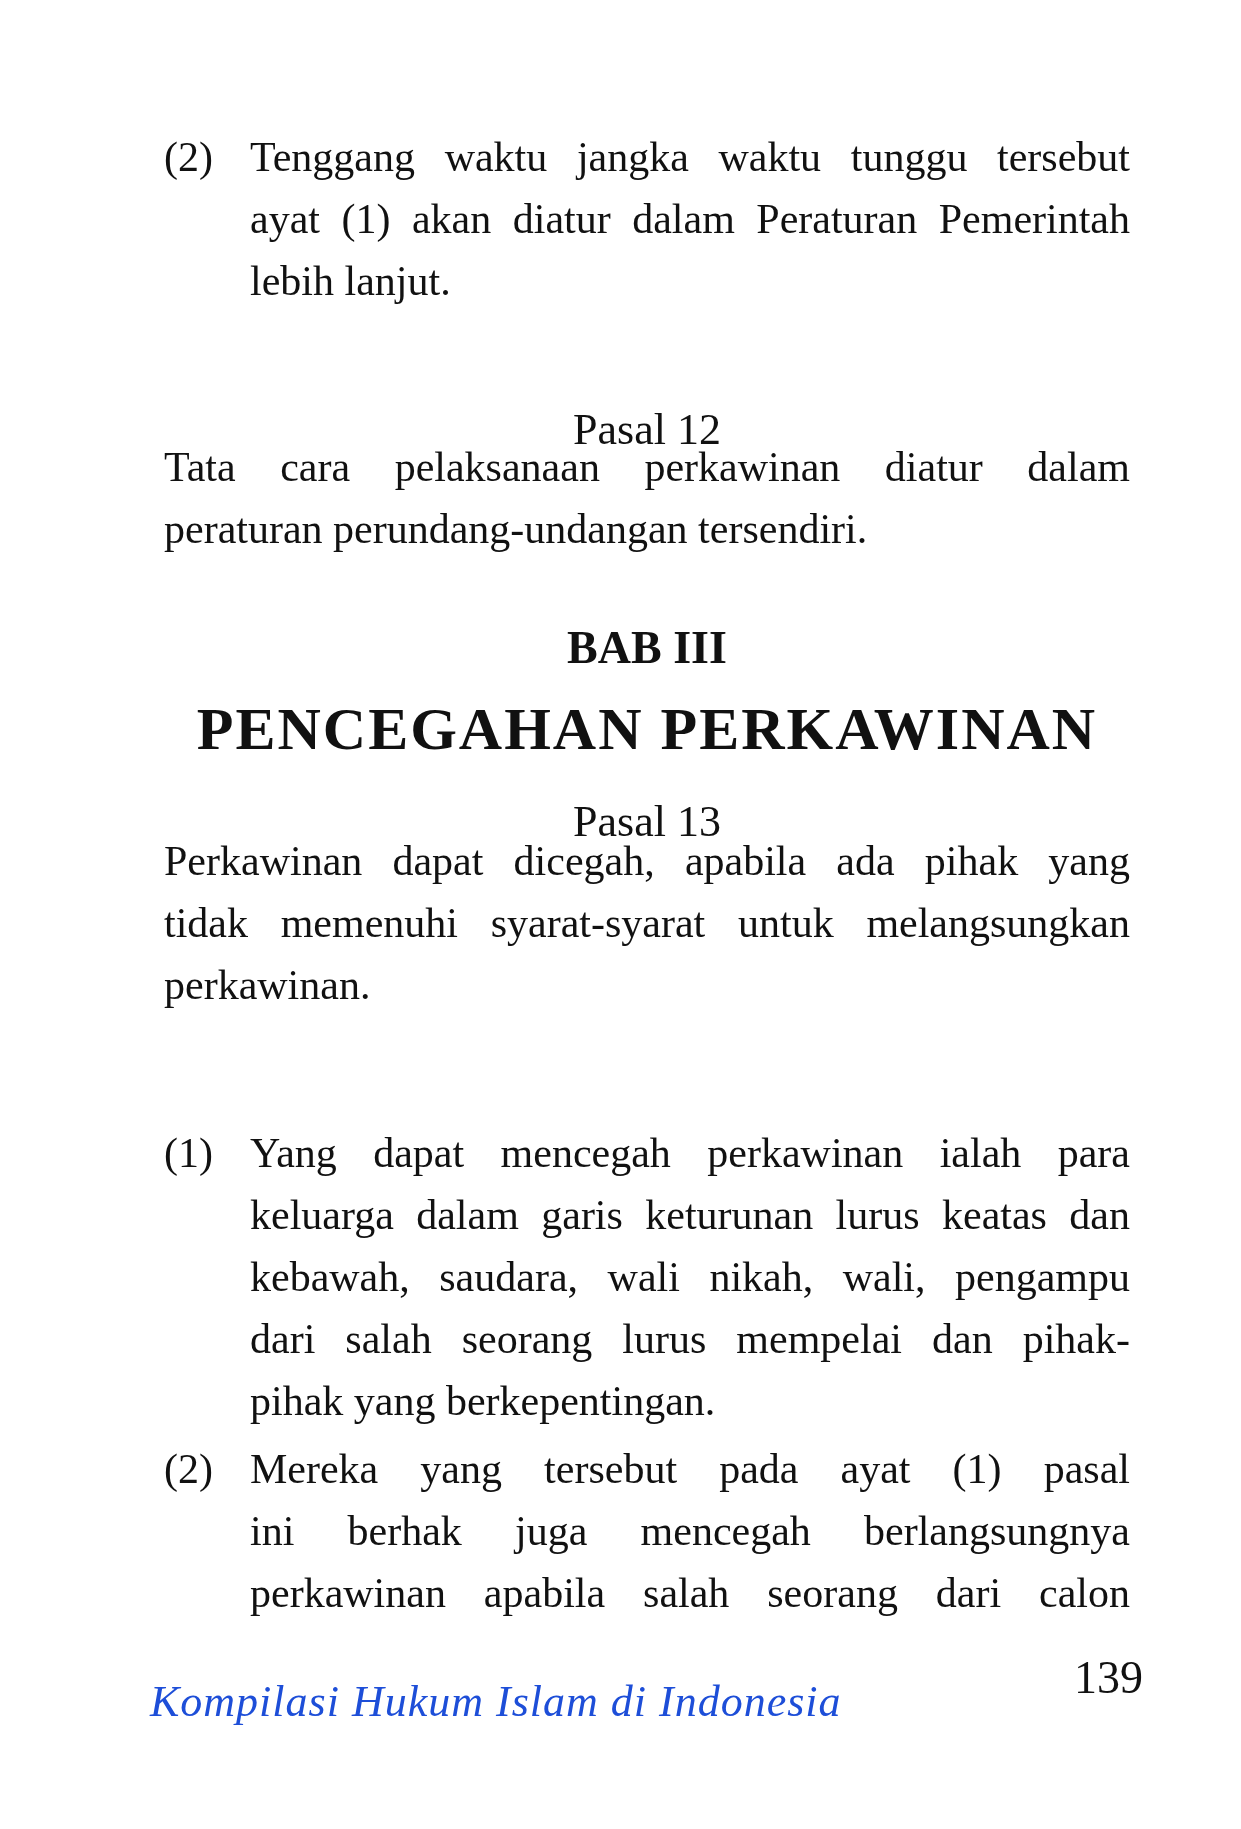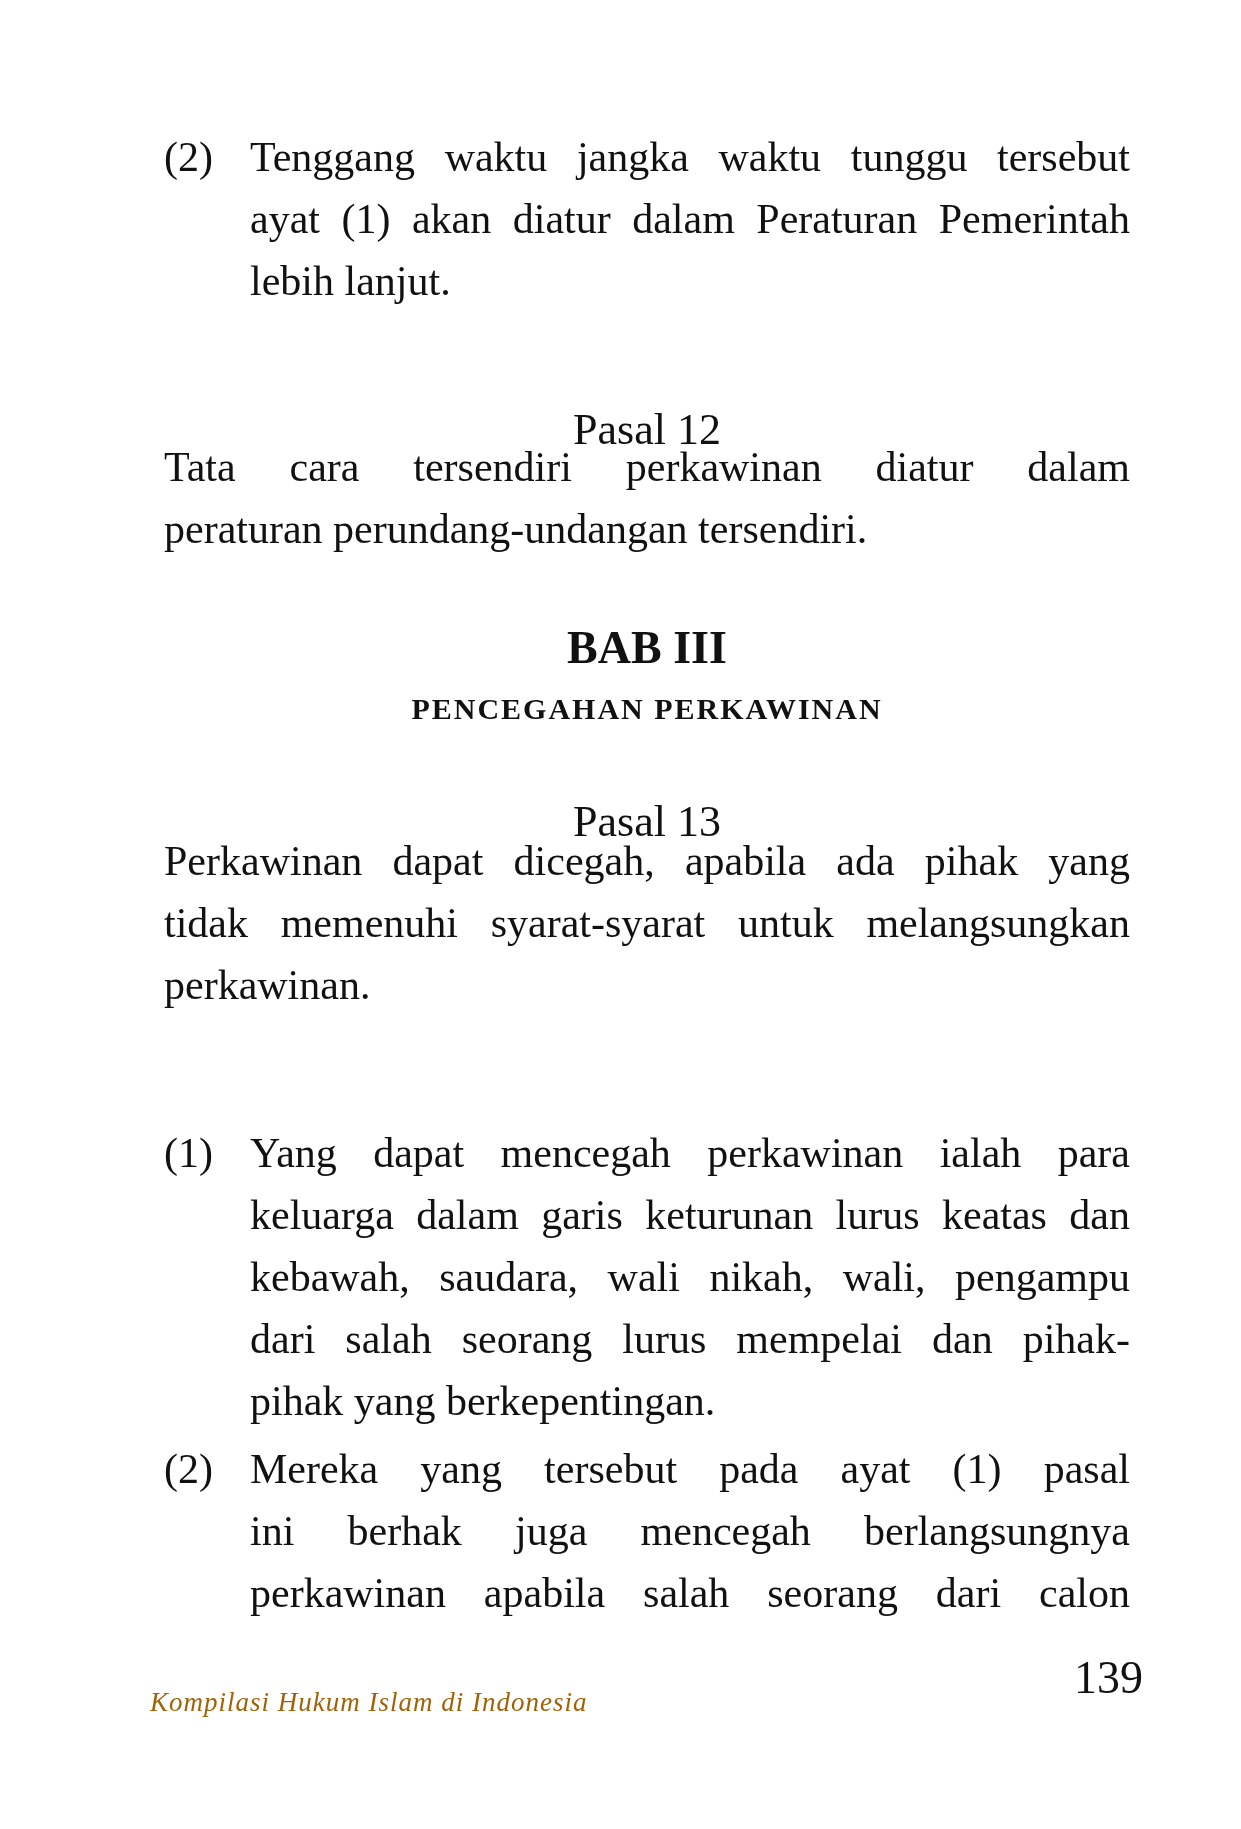--- a/index.html
+++ b/index.html
@@ -56,33 +56,33 @@
   }
   .pasal-title {
     font-size: 44px;
     font-weight: normal;
   }
   .bab-label {
     font-size: 46px;
     font-weight: bold;
   }
   .bab-title {
-    font-size: 30px;
+    font-size: 60px;
     font-weight: bold;
     letter-spacing: 2px;
   }
   .footer-title {
     position: absolute;
     left: 150px;
     top: 1682px;
     font-style: italic;
-    font-size: 27px;
+    font-size: 44px;
     line-height: 40px;
     letter-spacing: 1px;
-    color: #a16207;
+    color: #1d4ed8;
   }
   .page-number {
     position: absolute;
     left: 1038px;
     top: 1652px;
     font-size: 46px;
     line-height: 52px;
     color: #111111;
     margin-left: 36px;
   }
@@ -97,21 +97,21 @@
     <div class="item-text">
       <div class="doc-line">Tenggang waktu jangka waktu tunggu tersebut</div>
       <div class="doc-line">ayat (1) akan diatur dalam Peraturan Pemerintah</div>
       <div class="doc-line last">lebih lanjut.</div>
     </div>
   </section>
 
   <h2 class="heading pasal-title" style="top:362px">Pasal 12</h2>
 
   <section class="block body-text" style="top:436px">
-    <div class="doc-line">Tata cara tersendiri perkawinan diatur dalam</div>
+    <div class="doc-line">Tata cara pelaksanaan perkawinan diatur dalam</div>
     <div class="doc-line last">peraturan perundang-undangan tersendiri.</div>
   </section>
 
   <h1 class="heading bab-label" style="top:586px">BAB III</h1>
 
   <h1 class="heading bab-title" style="top:658px">PENCEGAHAN PERKAWINAN</h1>
 
   <h2 class="heading pasal-title" style="top:754px">Pasal 13</h2>
 
   <section class="block body-text" style="top:830px">

